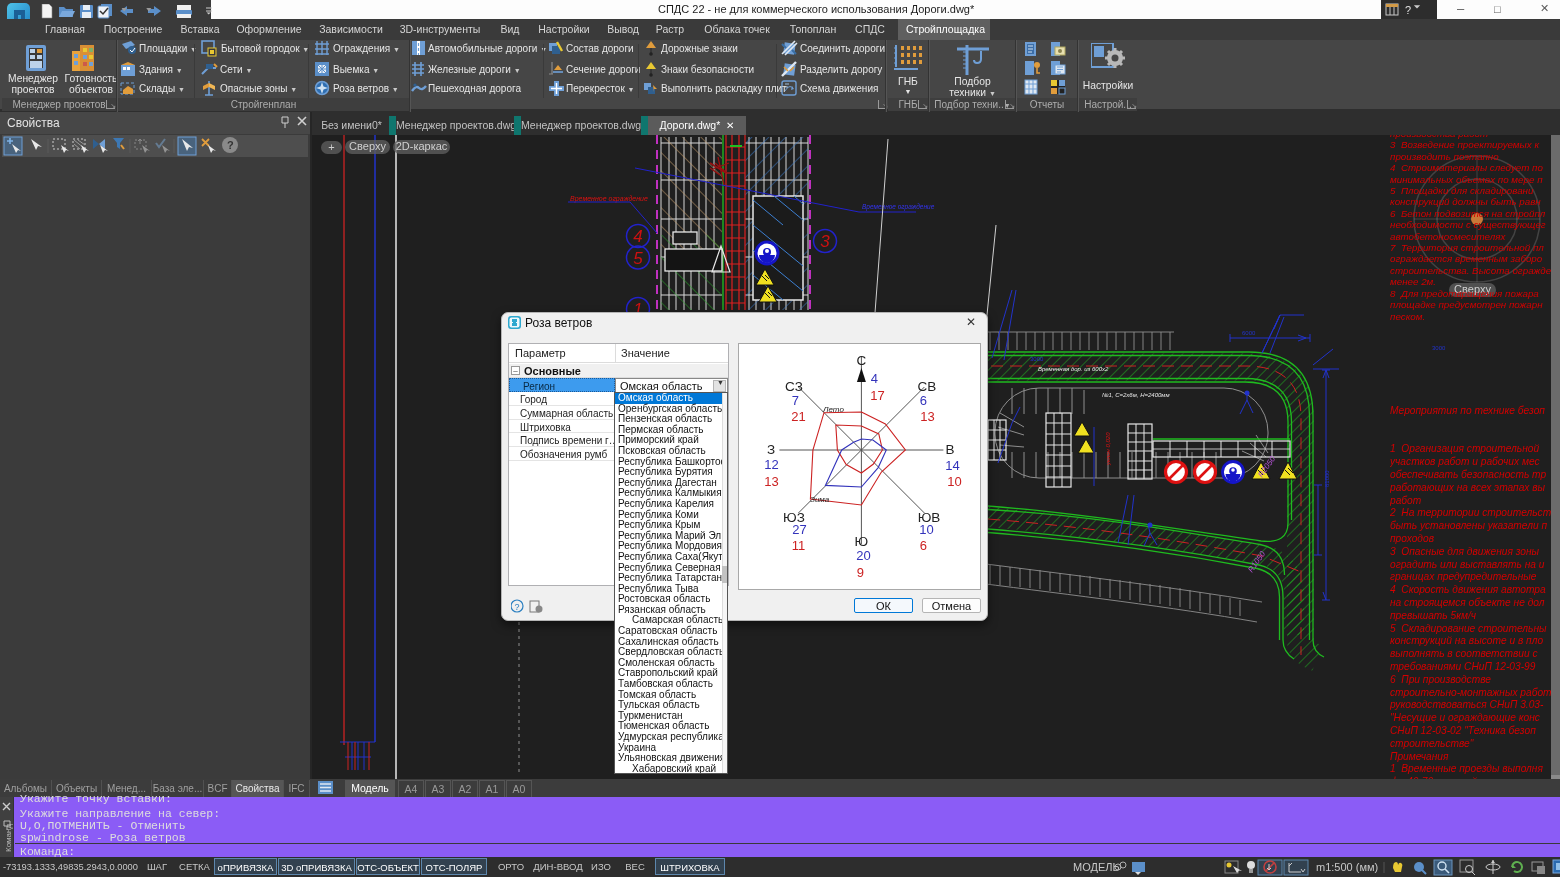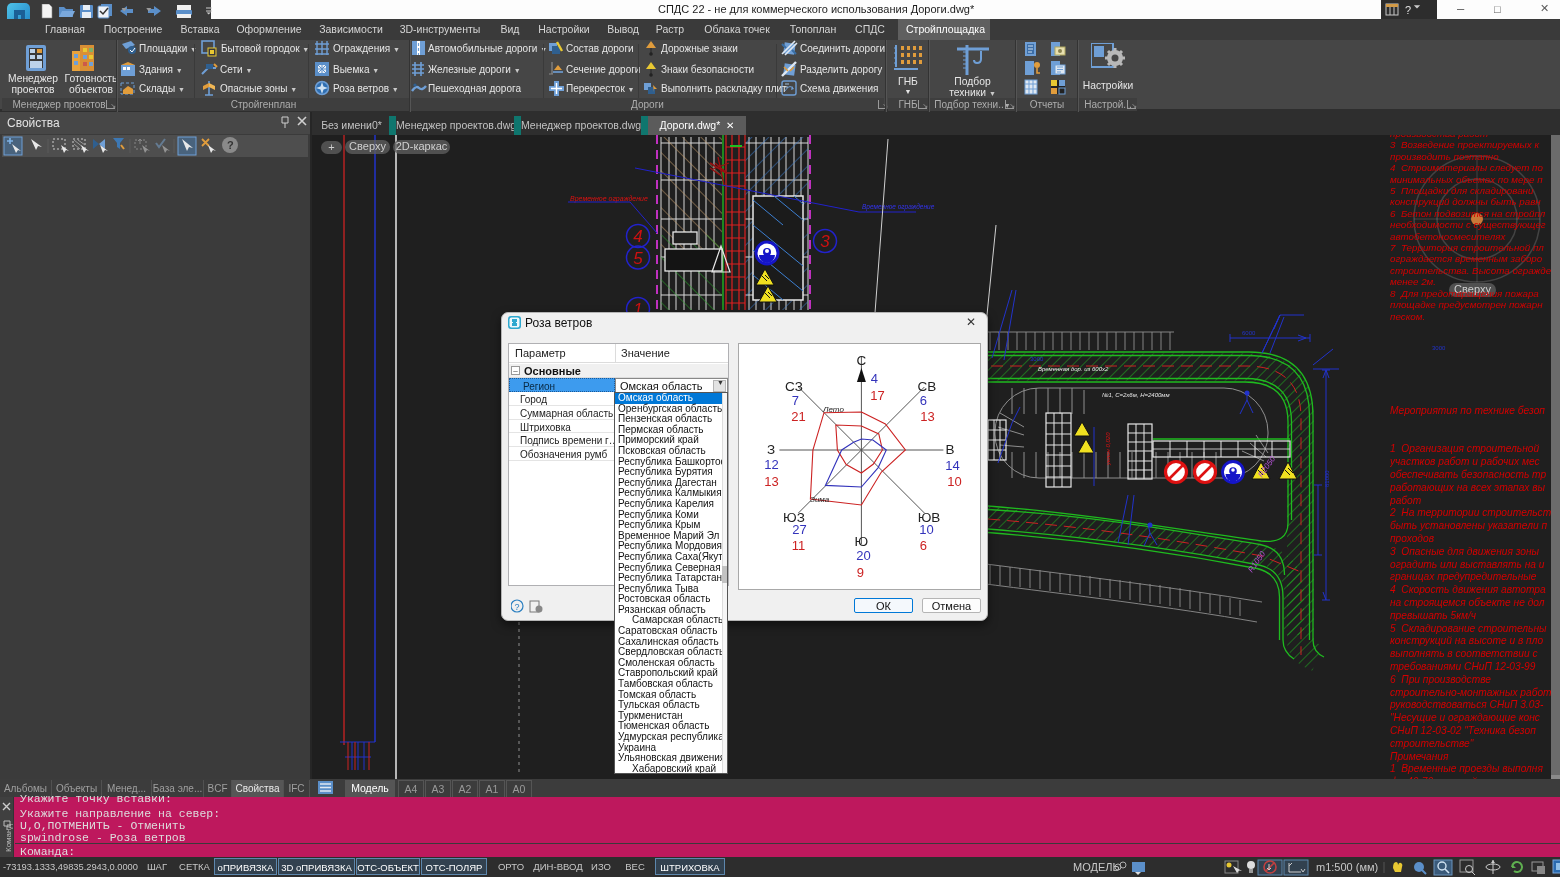--- a/index.html
+++ b/index.html
@@ -50,21 +50,21 @@
 
 
 #laybar { left:312px; top:779px; width:1248px; height:18px; background:#3c3c3c; }
 .ltab { position:absolute; top:1px; height:17px; line-height:17px; font-size:10.5px; color:#9a9a9a; text-align:center; border:1px solid #555; border-bottom:none; }
 .ltab.active { background:#555; color:#fff; }
 #lpanetabs { left:0; top:779px; width:312px; height:18px; background:#3c3c3c; }
 .ptab { position:absolute; top:1px; height:17px; line-height:17px; font-size:10px; color:#9f9f9f; text-align:center; border-right:1px solid #515151; white-space:nowrap; overflow:hidden; }
 .ptab.active { background:#565656; color:#e8e8e8; }
 
 
-#cmd { left:0; top:797px; width:1560px; height:60px; background:#be185d; font-family:"Liberation Mono",monospace; font-size:11.5px; color:#ddd; }
+#cmd { left:0; top:797px; width:1560px; height:60px; background:#8b5cf6; font-family:"Liberation Mono",monospace; font-size:11.5px; color:#ddd; }
 #cmdstrip { left:0; top:0; width:14px; height:60px; background:#404040; border-right:1px solid #333; color:#bbb; }
 
 
 #status { left:0; top:857px; width:1560px; height:20px; background:#2d2d2d; color:#c8c8c8; font-size:11px; }
 .sbtn { position:absolute; top:1px; height:17px; line-height:17px; text-align:center; color:#c8c8c8; font-size:9.5px; white-space:nowrap; overflow:hidden; }
 .sbtn.on { border:1px solid #5d87ad; background:#32414f; color:#fff; }
 
 
 #dlg { left:501px; top:312px; width:487px; height:309px; background:#f0f0f0; border:1px solid #b5b5b5; border-radius:7px; box-shadow:0 4px 10px rgba(0,0,0,.5); }
 .sunk { border:1px solid #a8a8a8; background:#fff; }
@@ -328,21 +328,20 @@
       <div class="rbtn" style="left:155px;top:41px;">Перекресток <span class="drop">▼</span></div>
       <div class="rbtn" style="left:250px;top:1px;">Дорожные знаки</div>
       <div class="rbtn" style="left:250px;top:22px;">Знаки безопасности</div>
       <div class="rbtn" style="left:250px;top:41px;">Выполнить раскладку плит</div>
       <div class="rbtn" style="left:389px;top:1px;">Соединить дороги</div>
       <div class="rbtn" style="left:389px;top:22px;">Разделить дорогу</div>
       <div class="rbtn" style="left:389px;top:41px;">Схема движения</div>
       <div style="position:absolute;left:132px;top:4px;width:1px;height:54px;background:#3a3a3a;"></div>
       <div style="position:absolute;left:227px;top:4px;width:1px;height:54px;background:#3a3a3a;"></div>
       <div style="position:absolute;left:365px;top:4px;width:1px;height:54px;background:#3a3a3a;"></div>
-      <div class="rglabel">Дороги</div>
       <div class="launch" style="left:467px;bottom:3px;"></div>
     </div>
     <div class="rgsep" style="left:885px;"></div>
 
     <div class="rgroup" style="left:888px;width:40px;padding-left:29px;">
       <svg class="abs" style="left:5px;top:4px;" width="30" height="30">
         <path d="M3 1 v22 M1 25 h24" stroke="#6f9fd6" stroke-width="2"></path>
         <path d="M3 4 h-2 M3 9 h-2 M3 14 h-2 M3 19 h-2" stroke="#6f9fd6"></path>
         <g fill="#e09c3c">
             <rect x="8" y="2" width="3" height="4"></rect>
@@ -931,21 +930,21 @@
       <div style="height:10.6px;padding-left:3px;">Пермская область</div>
       <div style="height:10.6px;padding-left:3px;">Приморский край</div>
       <div style="height:10.6px;padding-left:3px;">Псковская область</div>
       <div style="height:10.6px;padding-left:3px;">Республика Башкортост</div>
       <div style="height:10.6px;padding-left:3px;">Республика Бурятия</div>
       <div style="height:10.6px;padding-left:3px;">Республика Дагестан</div>
       <div style="height:10.6px;padding-left:3px;">Республика Калмыкия</div>
       <div style="height:10.6px;padding-left:3px;">Республика Карелия</div>
       <div style="height:10.6px;padding-left:3px;">Республика Коми</div>
       <div style="height:10.6px;padding-left:3px;">Республика Крым</div>
-      <div style="height:10.6px;padding-left:3px;">Временное Марий Эл</div>
+      <div style="height:10.6px;padding-left:3px;">Республика Марий Эл</div>
       <div style="height:10.6px;padding-left:3px;">Республика Мордовия</div>
       <div style="height:10.6px;padding-left:3px;">Республика Саха(Якути</div>
       <div style="height:10.6px;padding-left:3px;">Республика Северная О</div>
       <div style="height:10.6px;padding-left:3px;">Республика Татарстан</div>
       <div style="height:10.6px;padding-left:3px;">Республика Тыва</div>
       <div style="height:10.6px;padding-left:3px;">Ростовская область</div>
       <div style="height:10.6px;padding-left:3px;">Рязанская область</div>
       <div style="height:10.6px;padding-left:17px;">Самарская область</div>
       <div style="height:10.6px;padding-left:3px;">Саратовская область</div>
       <div style="height:10.6px;padding-left:3px;">Сахалинская область</div>

